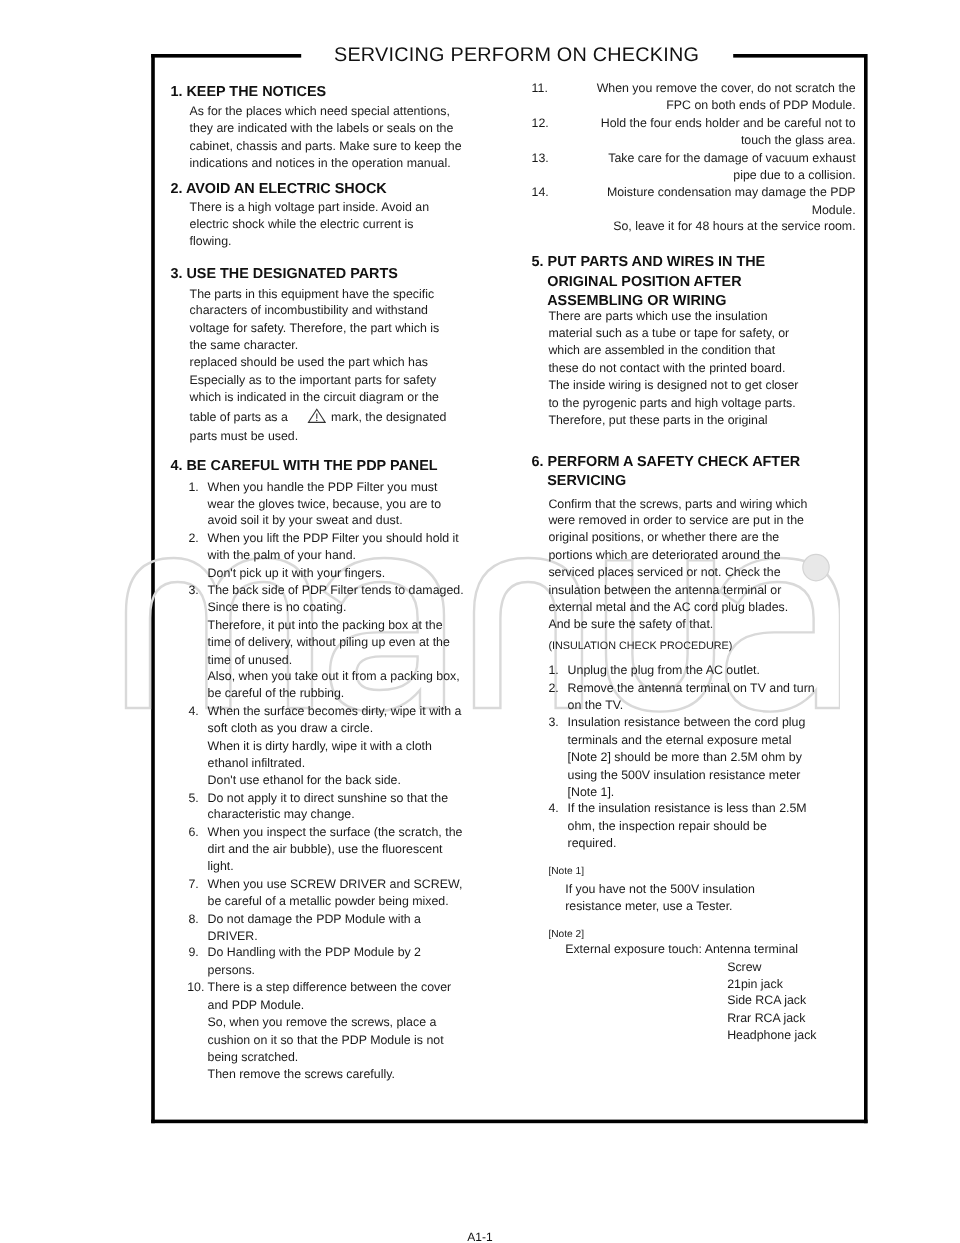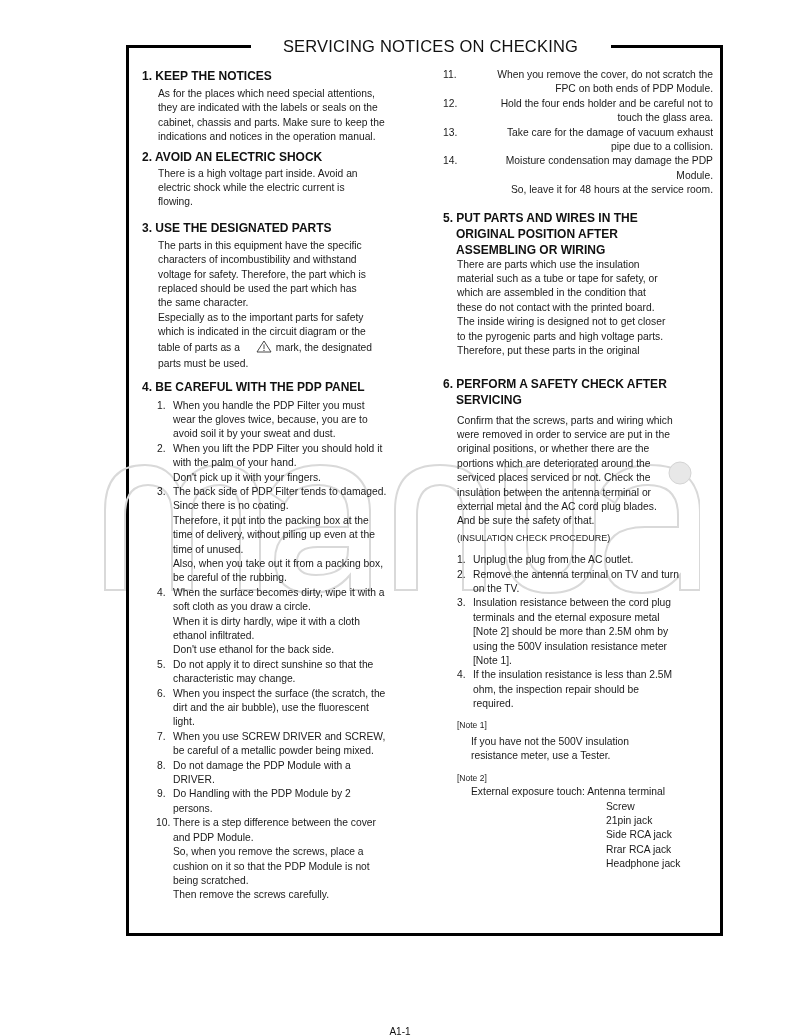--- a/index.html
+++ b/index.html
@@ -40,21 +40,21 @@
     position: absolute; left: 0; width: 800px; top: 1026px; text-align: center;
     font-size: 10px; color: #111;
   }
 </style>
 </head>
 <body>
 
 <div class="top-left"></div>
 <div class="top-right"></div>
 <div class="frame"></div>
-<div class="title">SERVICING NOTICES ON CHECKING</div>
+<div class="title">SERVICING PERFORM ON CHECKING</div>
 
 <svg class="watermark" viewBox="0 0 600 140">
   <g fill="none" stroke="#d9d9d9" stroke-width="2">
     <path d="M5 135 V55 Q5 10 45 10 Q70 10 80 35 Q92 10 120 10 Q160 10 160 55 V135 H140 V60 Q140 30 120 30 Q92 30 92 60 V135 H72 V60 Q72 30 48 30 Q25 30 25 60 V135 Z"></path>
     <path d="M250 135 V120 Q235 138 212 138 Q175 138 175 105 Q175 72 215 72 H248 V60 Q248 30 218 30 Q195 30 185 48 L170 38 Q185 10 220 10 Q270 10 270 58 V135 Z M248 92 H218 Q197 92 197 106 Q197 120 216 120 Q248 120 248 95 Z"></path>
     <path d="M295 135 V55 Q295 10 340 10 Q385 10 385 55 V135 H363 V60 Q363 30 340 30 Q317 30 317 60 V135 Z"></path>
     <path d="M405 12 H427 V90 Q427 120 450 120 Q473 120 473 90 V12 H495 V90 Q495 138 450 138 Q405 138 405 90 Z"></path>
     <path d="M580 135 V120 Q565 138 542 138 Q505 138 505 105 Q505 72 545 72 H578 V60 Q578 30 548 30 Q525 30 515 48 L500 38 Q515 10 550 10 Q600 10 600 58 V135 Z"></path>
   </g>
   <g fill="#e8e8e8" stroke="#d4d4d4" stroke-width="1">
@@ -79,22 +79,22 @@
     <div>electric shock while the electric current is</div>
     <div>flowing.</div>
   </div>
   <div style="height:10px"></div>
   <div class="h">3. USE THE DESIGNATED PARTS</div>
   <div style="height:3px"></div>
   <div class="p">
     <div>The parts in this equipment have the specific</div>
     <div>characters of incombustibility and withstand</div>
     <div>voltage for safety. Therefore, the part which is</div>
+    <div>the same character.</div>
     <div>replaced should be used the part which has</div>
-    <div>the same character.</div>
     <div>Especially as to the important parts for safety</div>
     <div>which is indicated in the circuit diagram or the</div>
     <div>
       <span>table of parts as a</span><span class="tri"><svg width="16" height="13" viewBox="0 0 16 13">
             <path d="M8 1 L15 12 H1 Z" fill="none" stroke="#333" stroke-width="0.9"></path>
             <line x1="8" y1="4.5" x2="8" y2="9" stroke="#333" stroke-width="0.9"></line>
             <circle cx="8" cy="10.4" r="0.6" fill="#333"></circle>
           </svg></span><span>mark, the designated</span>
     </div>
     <div>parts must be used.</div>

